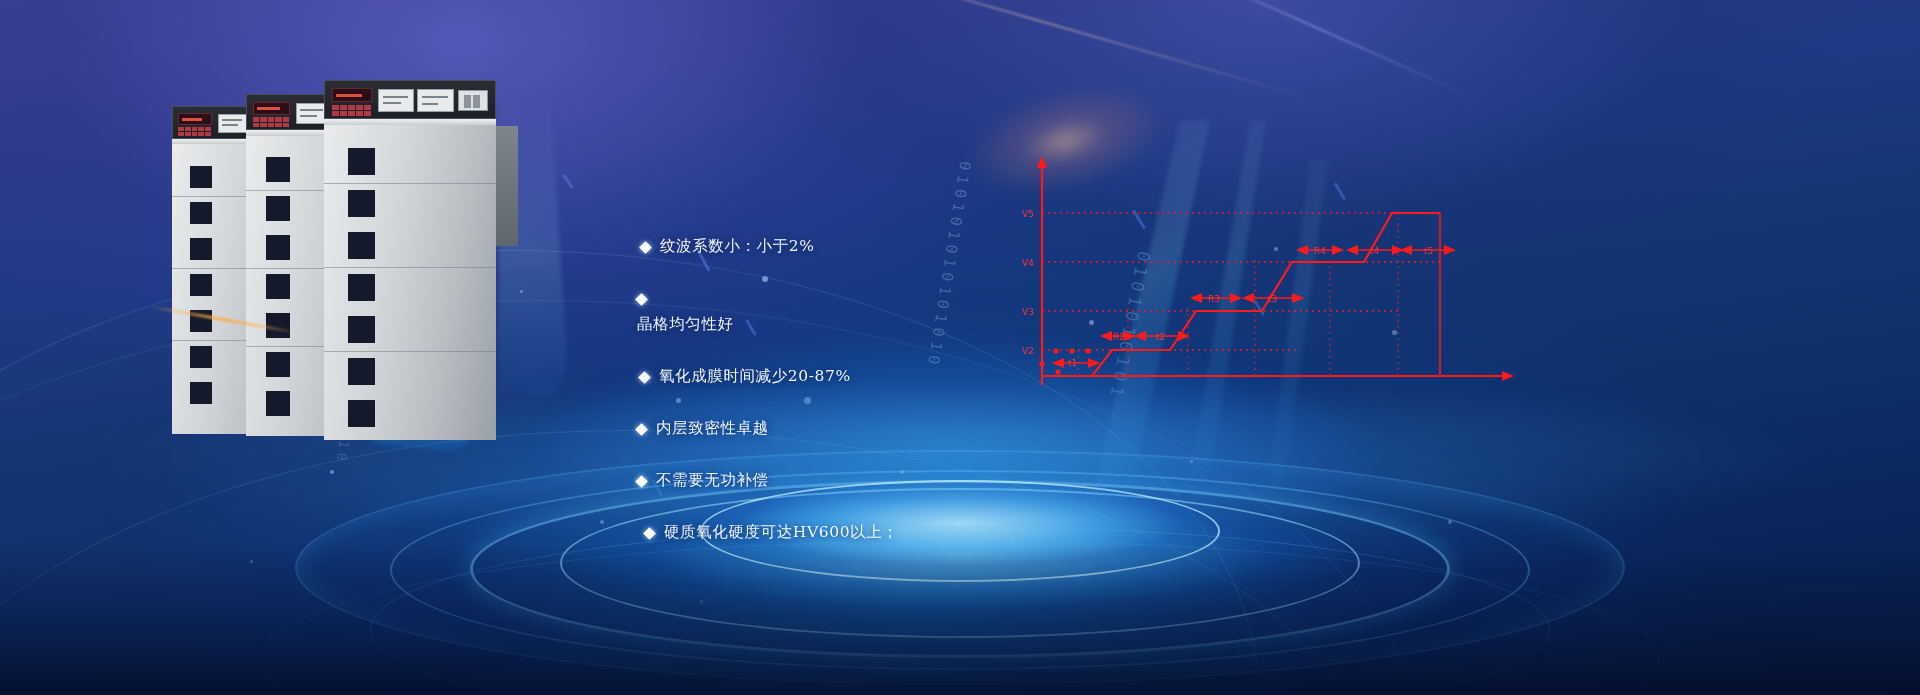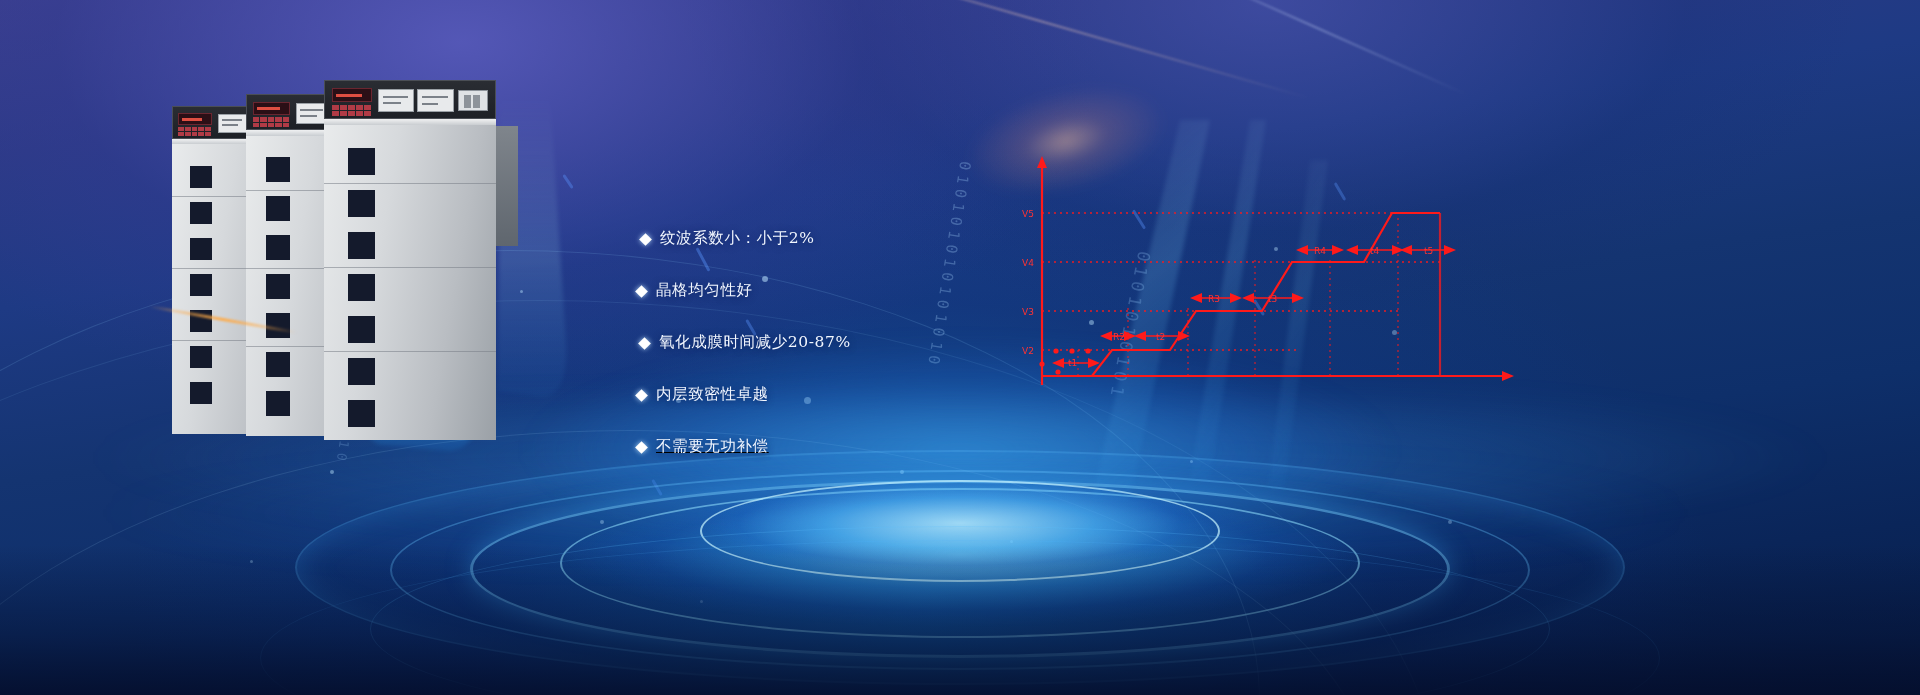--- a/index.html
+++ b/index.html
@@ -93,21 +93,21 @@
   }
 
   
   .title{
     position:absolute; left:641px; top:144px;
     font-size:42px; line-height:1.16; letter-spacing:6px; color:#ffffff;
     font-family:"DejaVu Serif", serif; font-weight:700;
     text-shadow:0 2px 14px rgba(10,40,110,.85), 0 0 2px rgba(255,255,255,.6);
     white-space:nowrap;
   }
-  .bullets{ position:absolute; left:641px; top:228px; width:420px; }
+  .bullets{ position:absolute; left:641px; top:236px; width:420px; }
   .bullet{ display:flex; align-items:flex-start; gap:10px; margin-bottom:31px; white-space:nowrap; }
   .bullet .dia{
     flex:0 0 auto; width:9px; height:9px; margin-top:7px; background:#ffffff;
     transform:rotate(45deg); box-shadow:0 0 5px rgba(190,225,255,.9);
   }
   .bullet .btxt{
     font-family:"DejaVu Serif", serif; font-size:15.5px; color:#f2f7ff; letter-spacing:.6px;
     text-shadow:0 1px 7px rgba(8,30,90,.9);
   }
 
@@ -349,35 +349,39 @@
   </div>
 
   <div class="spark"></div>
 
 
   <div class="bullets">
     <div class="bullet">
       <span class="dia"></span>
       <span class="btxt">纹波系数小：小于2%</span>
     </div>
+    <div class="bullet" style="margin-left:-4px;flex-direction:column;">
+      <span class="dia"></span>
+      <span class="btxt">晶格均匀性好</span>
+    </div>
+    <div class="bullet" style="margin-left:-1px;">
+      <span class="dia"></span>
+      <span class="btxt">氧化成膜时间减少20-87%</span>
+    </div>
     <div class="bullet" style="margin-left:-4px;">
       <span class="dia"></span>
-      <span class="btxt">晶格均匀性好</span>
-    </div>
-    <div class="bullet" style="margin-left:-1px;">
-      <span class="dia"></span>
-      <span class="btxt">氧化成膜时间减少20-87%</span>
+      <span class="btxt">内层致密性卓越</span>
     </div>
     <div class="bullet" style="margin-left:-4px;">
       <span class="dia"></span>
-      <span class="btxt">内层致密性卓越</span>
-    </div>
-    <div class="bullet" style="margin-left:-4px;text-decoration:underline;">
-      <span class="dia"></span>
       <span class="btxt">不需要无功补偿</span>
+    </div>
+    <div class="bullet" style="margin-left:4px;">
+      <span class="dia"></span>
+      <span class="btxt">硬质氧化硬度可达HV600以上；</span>
     </div>
   </div>
 
   <div class="diagram">
     <svg width="520" height="250" viewBox="0 0 520 250">
       <g stroke="#ff1a1a" fill="none">
 
         <line x1="42" y1="235" x2="42" y2="14" stroke-width="2.2"></line>
         <polygon points="42,6 37,18 47,18" fill="#ff1a1a" stroke="none"></polygon>
 

